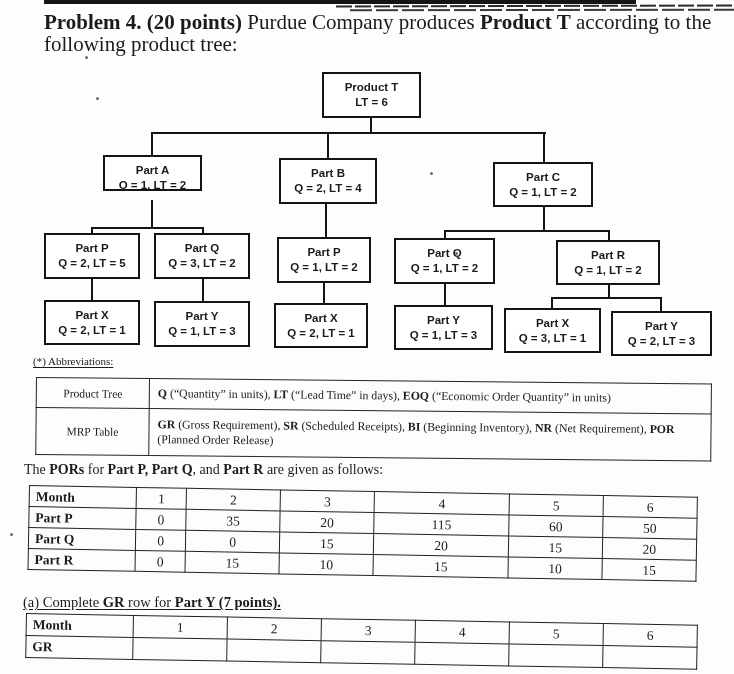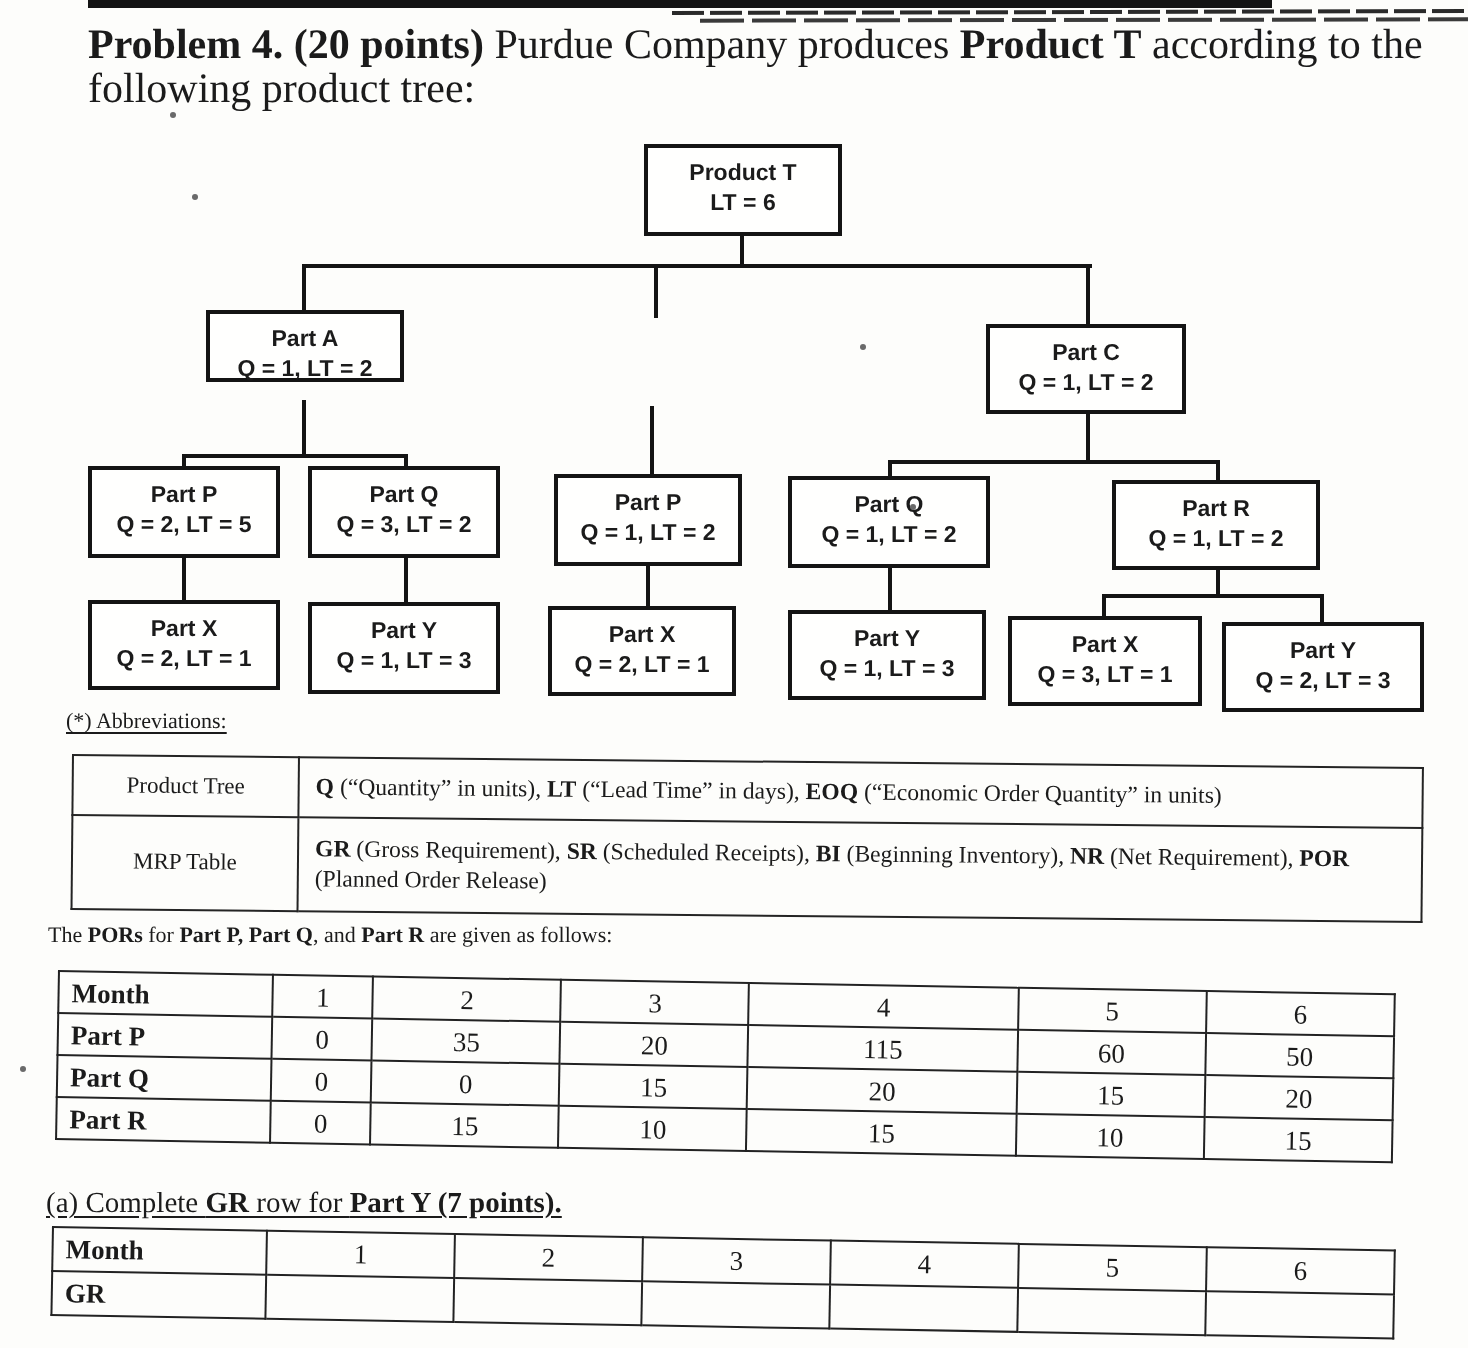--- a/index.html
+++ b/index.html
@@ -34,21 +34,21 @@
   table { border-collapse:collapse; }
   .abbr-table { position:absolute; left:36px; top:377px; width:676px;
     transform:rotate(0.55deg); transform-origin:top left; }
   .abbr-table td { border:1.7px solid #242424; }
   .abbr-label { width:110px; text-align:center; font-size:11.5px; }
   .abbr-text { font-size:11.8px; padding:2px 8px; line-height:15px; }
   .abbr-r1 td { height:25px; }
   .abbr-r2 td { height:42px; }
 
   
-  .por-intro { position:absolute; left:24px; top:462px; font-size:11px; }
+  .por-intro { position:absolute; left:24px; top:462px; font-size:14px; }
   .por-table { position:absolute; left:29px; top:485px; width:669px;
     transform:rotate(1deg); transform-origin:top left; }
   .por-table td, .gr-table td { border:1.8px solid #222; height:20px; font-size:13.5px;
     text-align:center; padding:0; line-height:19px; }
   .row-label { text-align:left !important; font-weight:bold; padding-left:6px !important; width:100px; }
 
   
   .parta-line { position:absolute; left:23px; top:594px; font-size:14.5px; }
   .gr-table { position:absolute; left:26px; top:613px; width:672px;
     transform:rotate(1deg); transform-origin:top left; }
@@ -91,20 +91,24 @@
   <div class="ln" style="left:660px;top:297px;width:2px;height:15px"></div>
 
   <div class="node" style="left:322px;top:72px;width:99px;height:46px">
     <span>Product T</span><br>
     <span>LT = 6</span>
   </div>
   <div class="node" style="left:103px;top:155px;width:99px;height:36px">
     <span>Part A</span><br>
     <span>Q = 1, LT = 2</span>
   </div>
+  <div class="node" style="left:279px;top:158px;width:98px;height:46px">
+    <span>Part B</span><br>
+    <span>Q = 2, LT = 4</span>
+  </div>
   <div class="node" style="left:493px;top:162px;width:100px;height:45px">
     <span>Part C</span><br>
     <span>Q = 1, LT = 2</span>
   </div>
   <div class="node" style="left:44px;top:233px;width:96px;height:46px">
     <span>Part P</span><br>
     <span>Q = 2, LT = 5</span>
   </div>
   <div class="node" style="left:154px;top:233px;width:96px;height:46px">
     <span>Part Q</span><br>

